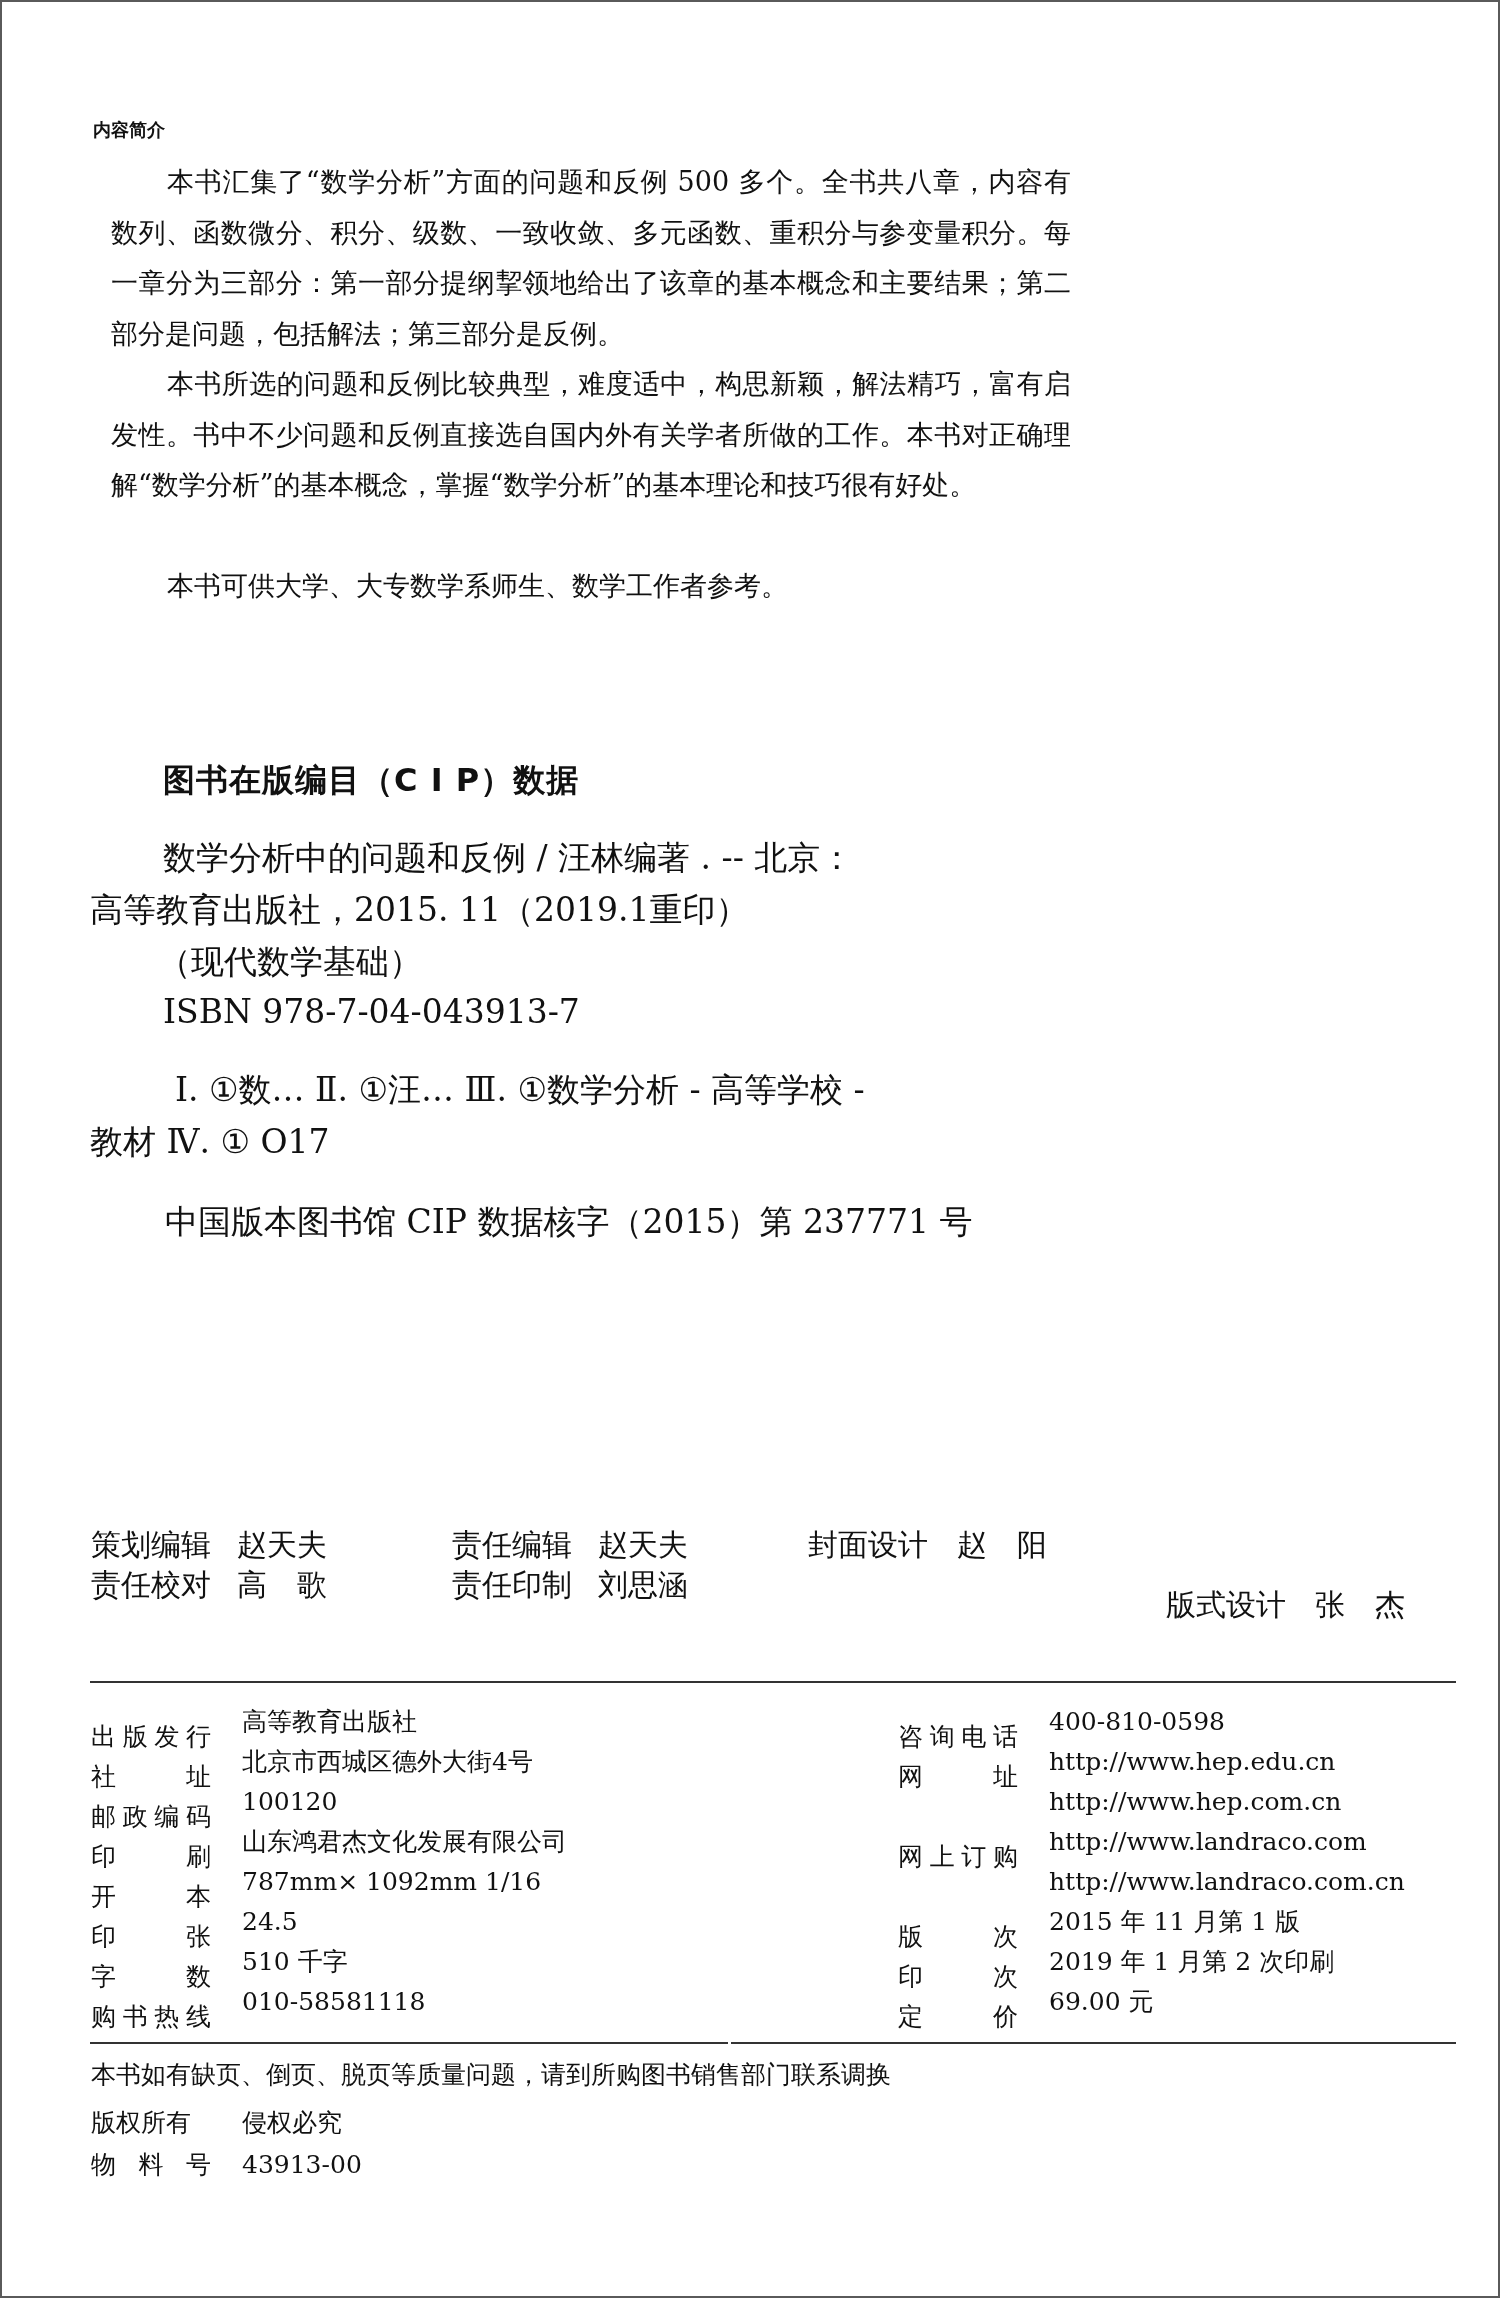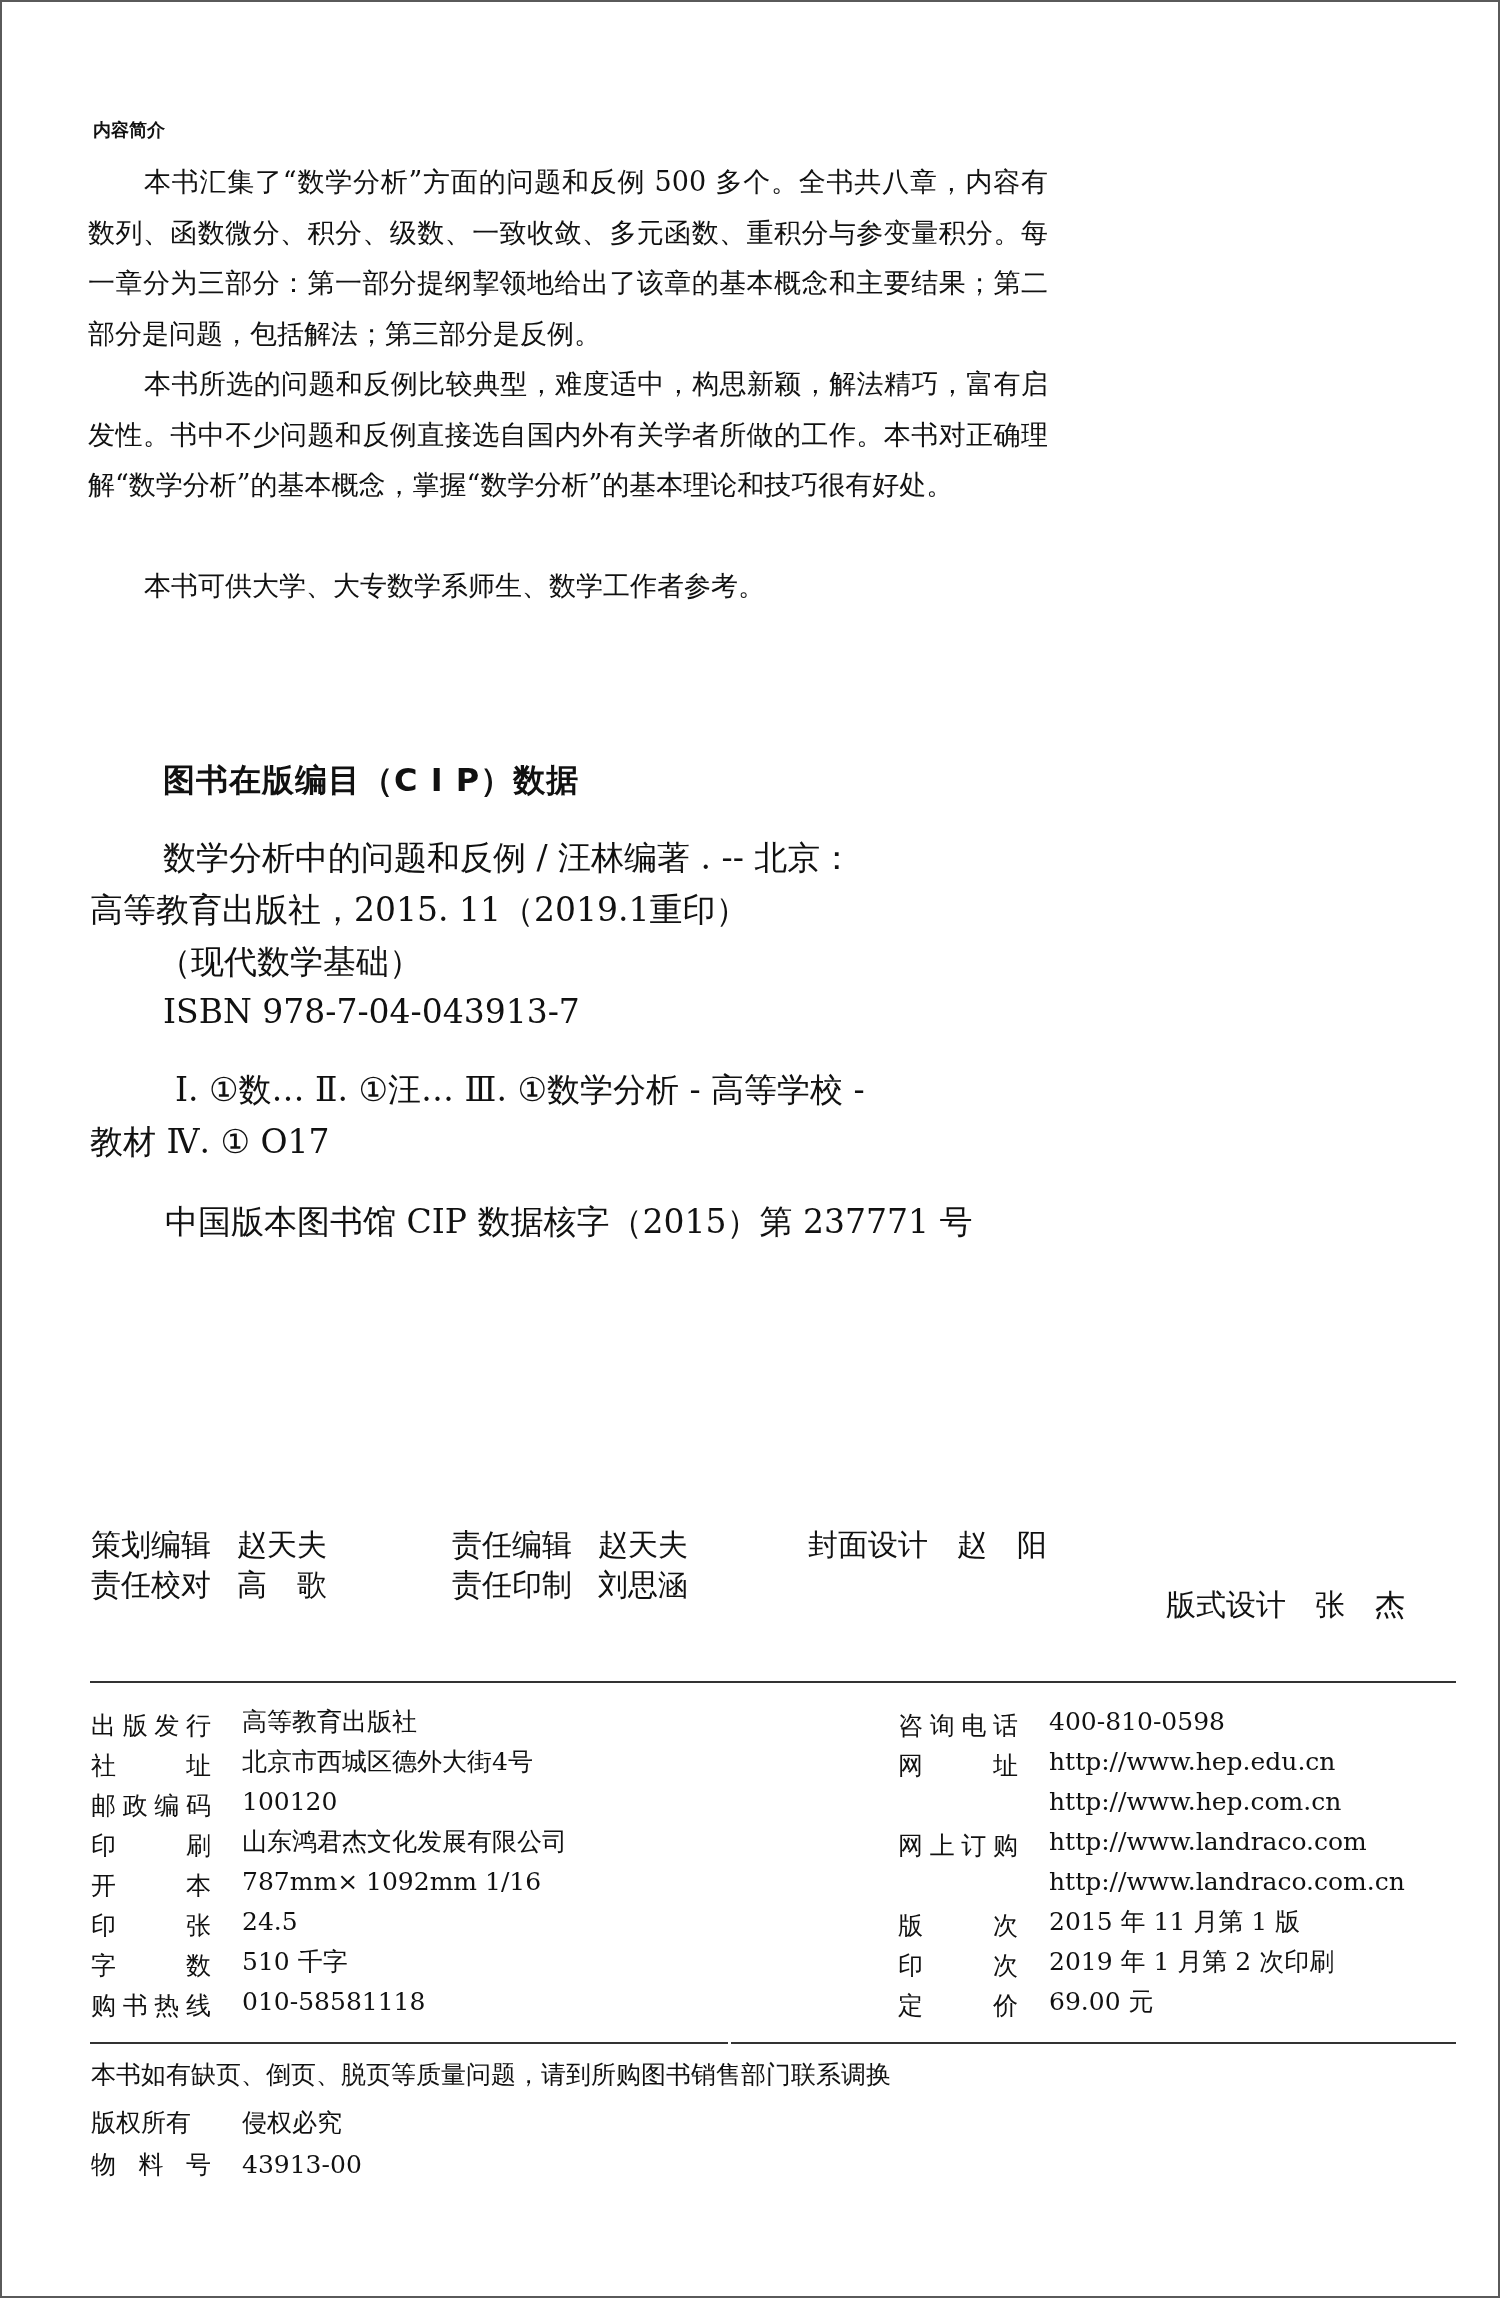--- a/index.html
+++ b/index.html
@@ -6,37 +6,37 @@
   body { width: 1500px; height: 2298px; position: relative; overflow: hidden;
          font-family: "DejaVu Serif", "Liberation Serif", serif; color: #111; }
   .frame { position: absolute; left: 0; top: 0; width: 1496px; height: 2294px;
            border: 2px solid #5a5a5a; }
   .abs { position: absolute; white-space: nowrap; line-height: 1; }
 
   
   .intro-title { left: 93px; top: 121px; font-size: 18px; font-weight: bold; }
   .intro-para { position: absolute; left: 88px; width: 960px; font-size: 27px;
                 line-height: 50.5px; text-align: justify; text-align-last: left; }
-  .intro-para.indent { text-indent: 56px; }
+  .intro-para.indent { text-indent: 56px; margin-left: 23px; }
 
   
   .cip-title { left: 163px; top: 764px; font-size: 32px; font-weight: bold; letter-spacing: 1px;
                font-family: "DejaVu Sans", "Liberation Sans", sans-serif; }
   .cip-line { font-size: 33px; }
 
   
   .credit { position: absolute; font-size: 30px; white-space: nowrap; line-height: 1; }
   .credit .lbl { display: inline-block; }
   .credit .nm { position: absolute; top: 0; left: 146px; }
 
   .rule { position: absolute; height: 0; border-top: 2px solid #333; }
 
   
   .info-row { position: absolute; font-size: 25px; line-height: 1; white-space: nowrap; }
-  .info-row .lbl { position: absolute; left: 0; top: 4px; width: 120px;
+  .info-row .lbl { position: absolute; left: 0; top: 15px; width: 120px;
                    text-align: justify; text-align-last: justify; }
   .info-row .val { position: absolute; left: 151px; top: 0; text-align: right; }
 
   .footer-line { position: absolute; font-size: 25px; line-height: 1; white-space: nowrap; left: 91px; }
   .footer-line .lbl { display: inline-block; width: 120px; text-align: justify; text-align-last: justify; }
   .footer-line .val { position: absolute; left: 151px; top: 0; }
 </style>
 </head>
 <body>
 

